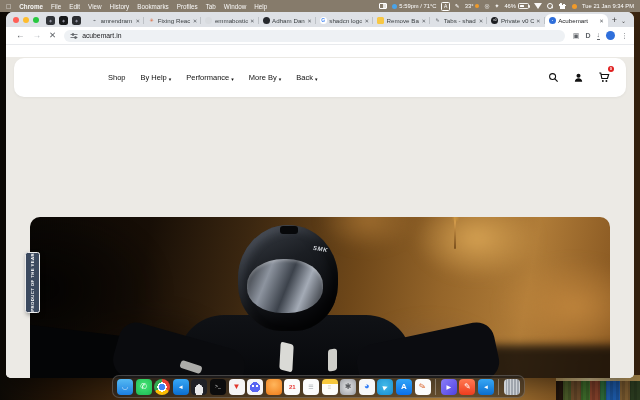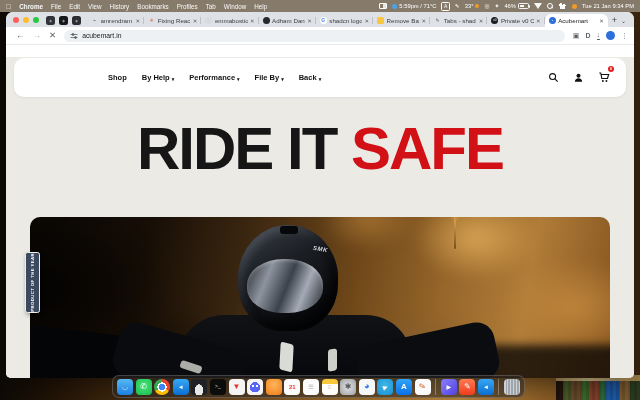--- a/index.html
+++ b/index.html
@@ -56,21 +56,21 @@
   .toolicons{display:flex;align-items:center;gap:6px;color:#5f6368;font-size:7px;}
   .avatar{width:9px;height:9px;border-radius:50%;background:#2f6fdb;display:inline-block;}
   .dlicon{border-bottom:1px solid #5f6368;line-height:1;font-size:7px;padding-bottom:0.5px;}
   
   #page{position:relative;height:333px;background:#eceae5;overflow:hidden;}
   #page-top-white{position:absolute;left:0;top:0;width:100%;height:12px;background:#fff;}
   #siteheader{position:absolute;left:8px;right:8px;top:13px;height:39px;background:#fff;border-radius:10px;
     display:flex;align-items:center;padding:0 16px;box-shadow:0 1px 3px rgba(0,0,0,.05);}
   #brand{display:flex;align-items:center;gap:6px;}
   #brand .bname{font-size:12.5px;font-weight:800;color:#111;letter-spacing:-0.2px;}
-  #sitenav{display:flex;align-items:center;gap:15px;margin-left:78px;font-size:7.5px;font-weight:700;color:#111;}
+  #sitenav{display:flex;align-items:center;gap:15px;margin-left:78px;font-size:7.5px;font-weight:400;color:#111;}
   .navitem{display:flex;align-items:center;gap:2px;}
   .chev{font-size:5px;transform:translateY(0.5px);}
   #hdricons{margin-left:auto;display:flex;align-items:center;gap:14px;}
   .carticon{position:relative;}
   .badge{position:absolute;top:-3px;right:-4px;width:6.5px;height:6.5px;border-radius:50%;background:#e02020;color:#fff;
     font-size:4px;display:flex;align-items:center;justify-content:center;font-weight:700;}
   #hero-title{position:absolute;left:0;width:100%;top:73px;text-align:center;
     font-family:"DejaVu Sans",sans-serif;font-weight:800;font-size:60px;line-height:1;letter-spacing:-2px;color:#161616;white-space:nowrap;}
   
   #heroimg{position:absolute;left:24px;top:172px;width:580px;height:161px;border-radius:10px 10px 0 0;overflow:hidden;
@@ -263,21 +263,21 @@
             </span>
             <span class="navitem">
               <span>By Help</span>
               <span class="chev">▾</span>
             </span>
             <span class="navitem">
               <span>Performance</span>
               <span class="chev">▾</span>
             </span>
             <span class="navitem">
-              <span>File By</span>
+              <span>More By</span>
               <span class="chev">▾</span>
             </span>
             <span class="navitem">
               <span>Back</span>
               <span class="chev">▾</span>
             </span>
           </div>
         <div id="hdricons">
           <svg width="11" height="11" viewBox="0 0 24 24">
             <circle cx="10" cy="10" r="6.5" fill="none" stroke="#111" stroke-width="2.4"></circle>
@@ -291,21 +291,20 @@
             <svg width="12" height="12" viewBox="0 0 24 24">
               <path d="M2.5 4h3l2.2 11h11.2l2.4-8H7" fill="none" stroke="#111" stroke-width="2.3"></path>
               <circle cx="9.7" cy="20" r="1.9" fill="#111"></circle>
                 <circle cx="16.8" cy="20" r="1.9" fill="#111"></circle>
             </svg>
             <span class="badge">0</span>
           </span>
         </div>
       </div>
 
-      <div id="hero-title"><span>RIDE IT</span><span id="hero-red" style="color: rgb(210, 17, 23);"> SAFE</span></div>
 
       <div id="heroimg">
         <div id="bokeh"></div>
         <div class="stalk"></div>
         <div class="hbar"></div>
         <div class="rmass"></div>
         <div class="torso"></div>
         <div class="arm-l"></div>
         <div class="arm-r"></div>
         <div class="patch1"></div>

